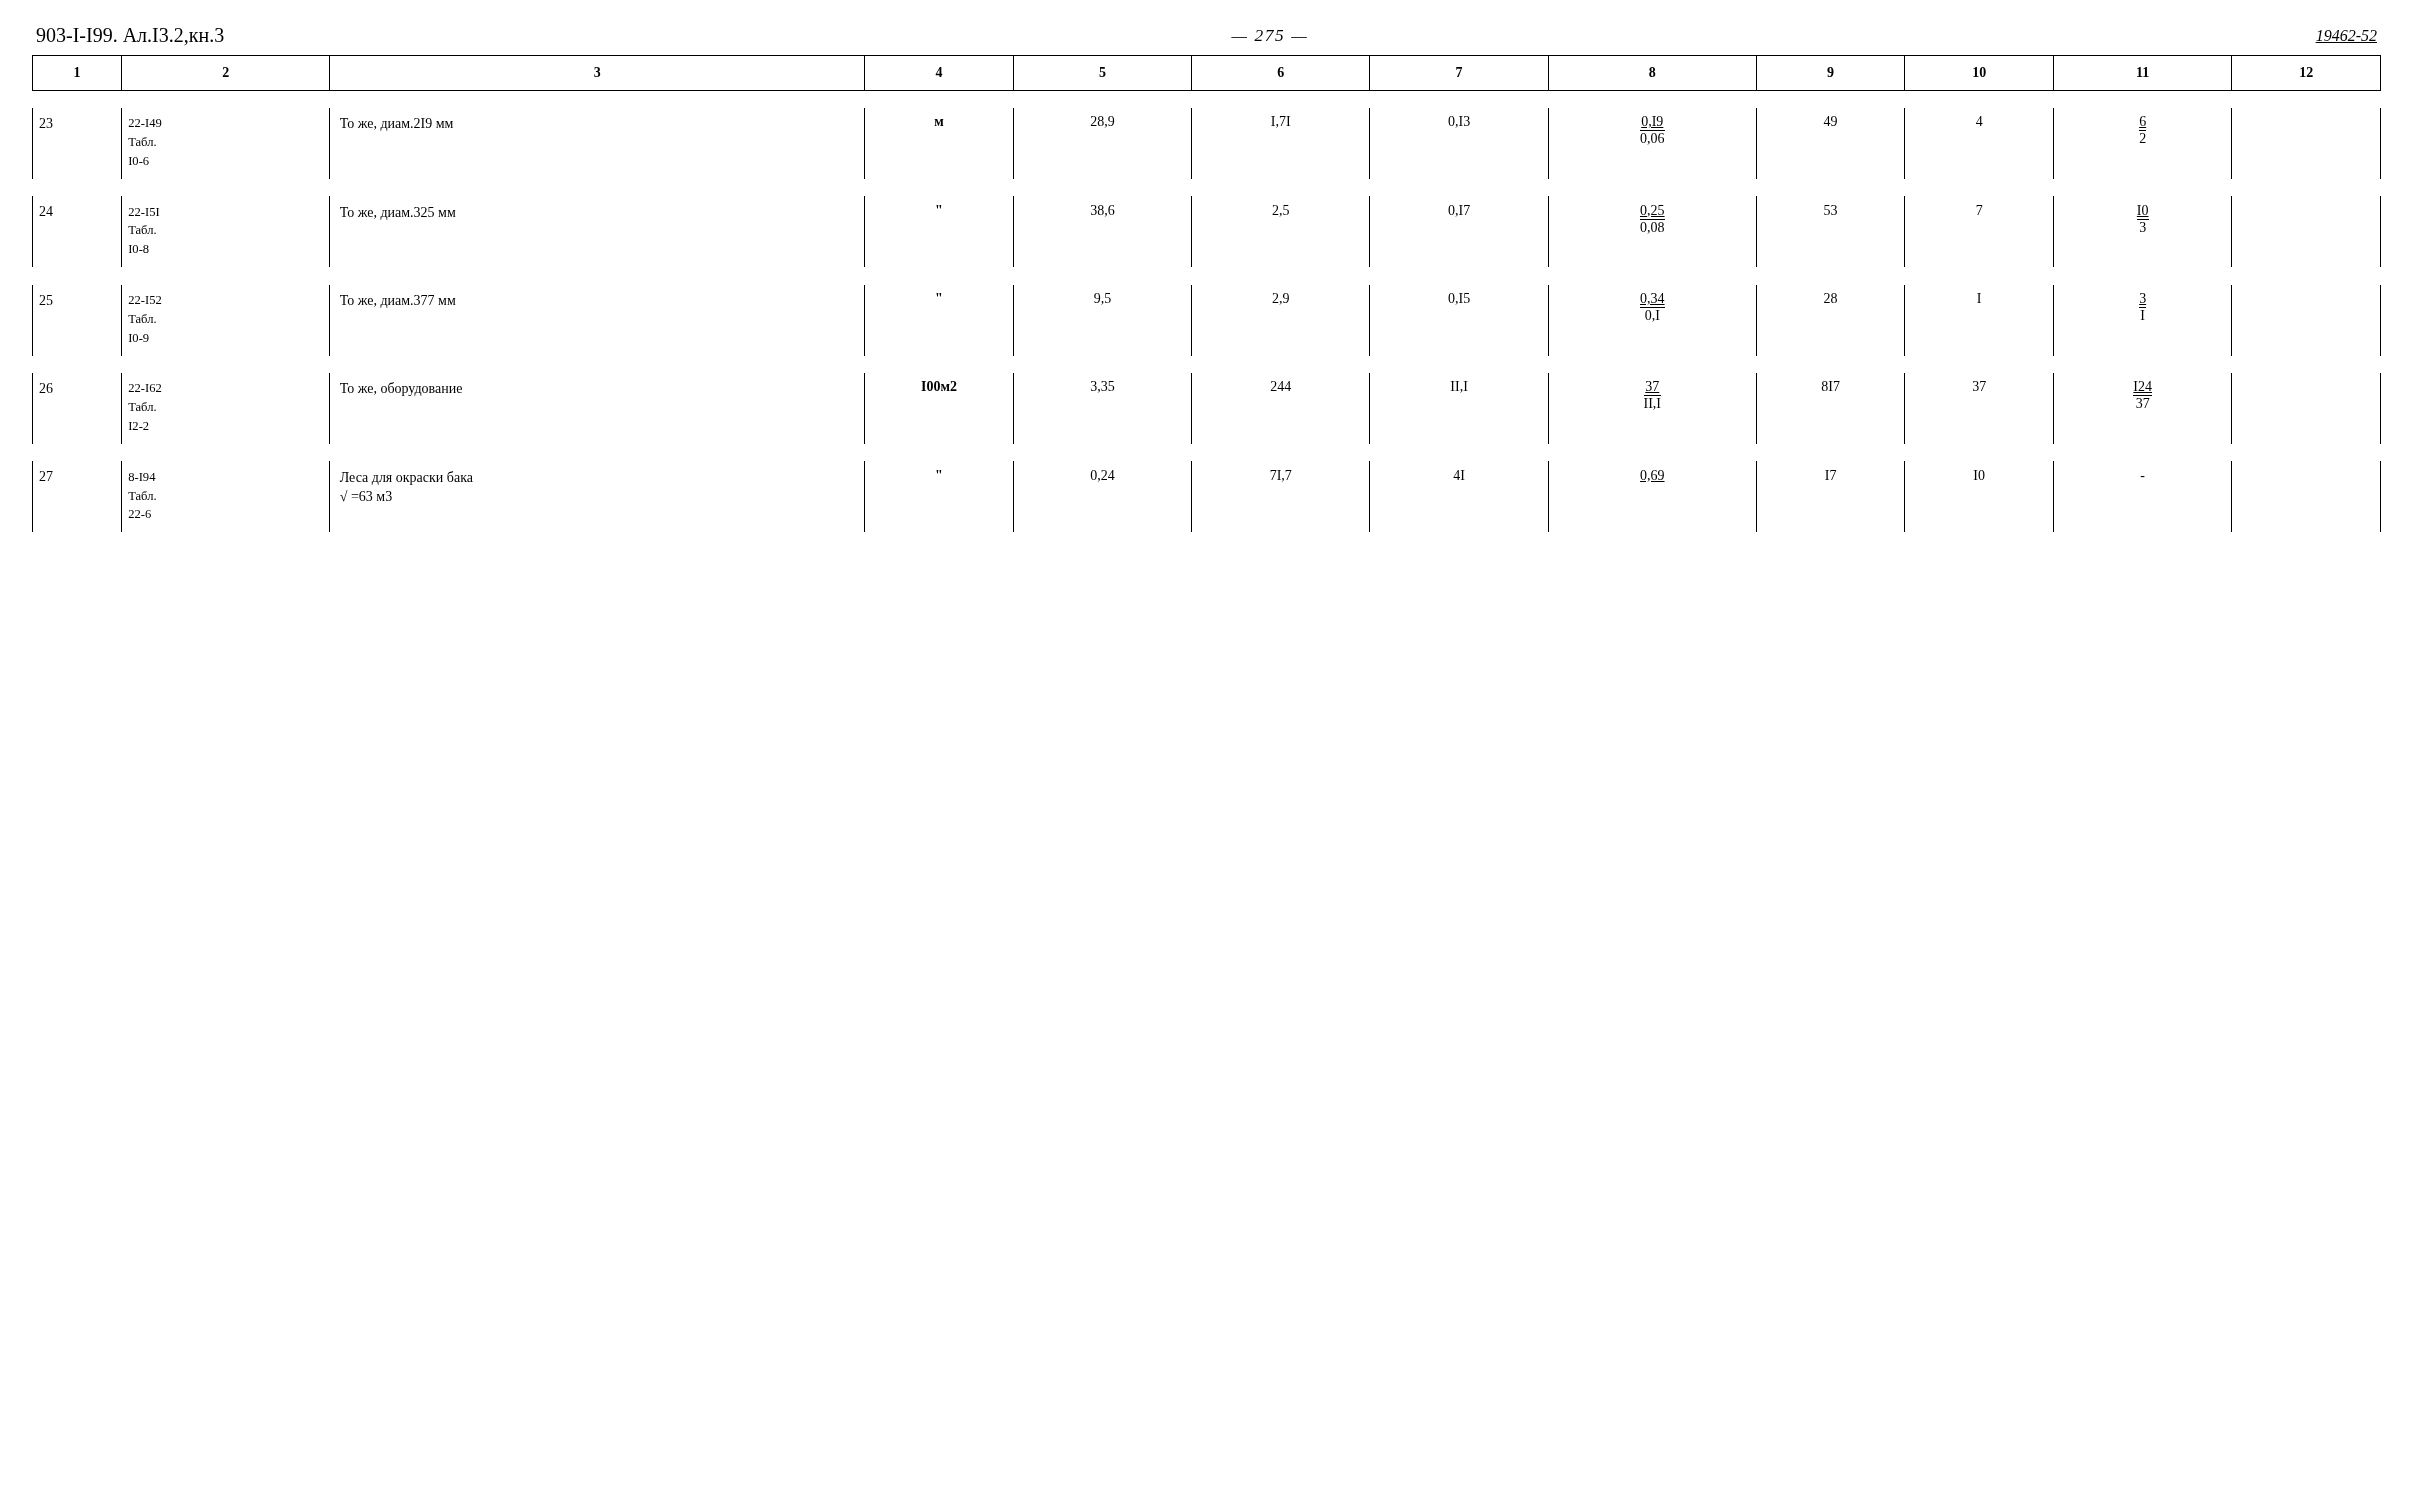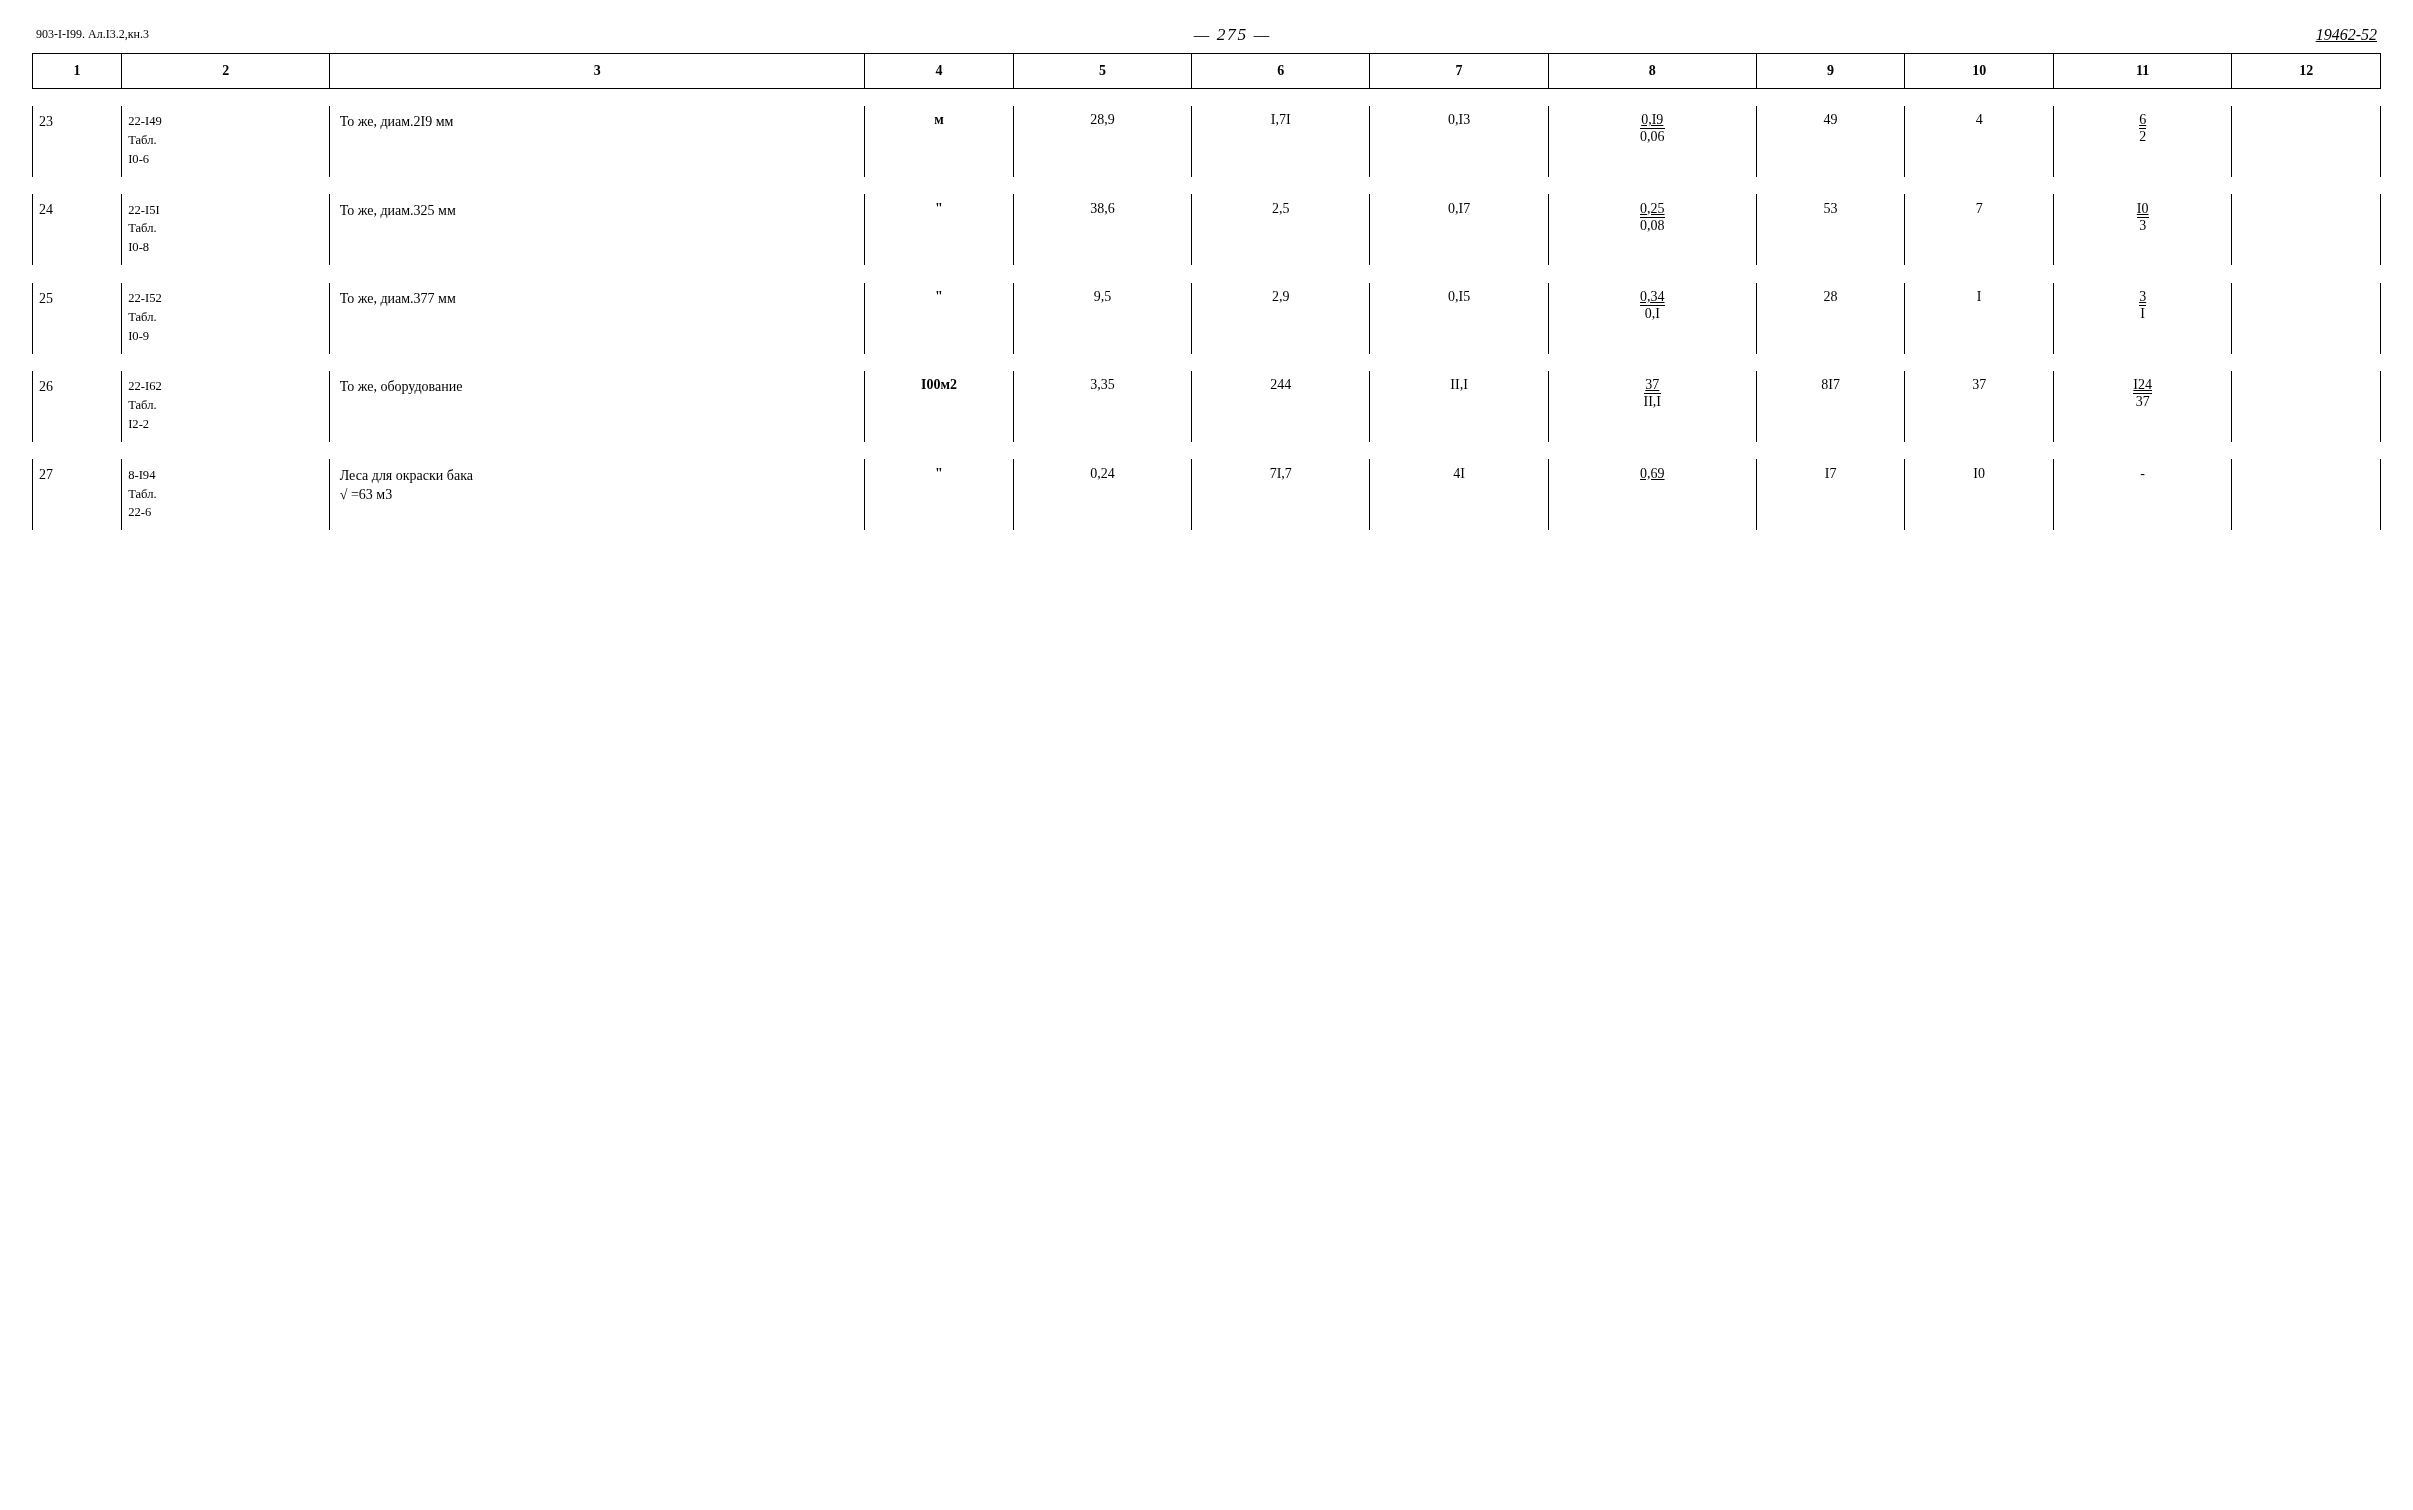--- a/index.html
+++ b/index.html
@@ -20,21 +20,21 @@
 
     .page-header {
       display: flex;
       justify-content: space-between;
       align-items: center;
       margin-bottom: 8px;
       padding: 0 4px;
     }
 
     .header-left {
-      font-size: 12px;
+      font-size: 20px;
       font-weight: normal;
     }
 
     .header-center {
       font-size: 17.4px;
       font-style: italic;
       letter-spacing: 1.6px;
     }
 
     .header-right {

